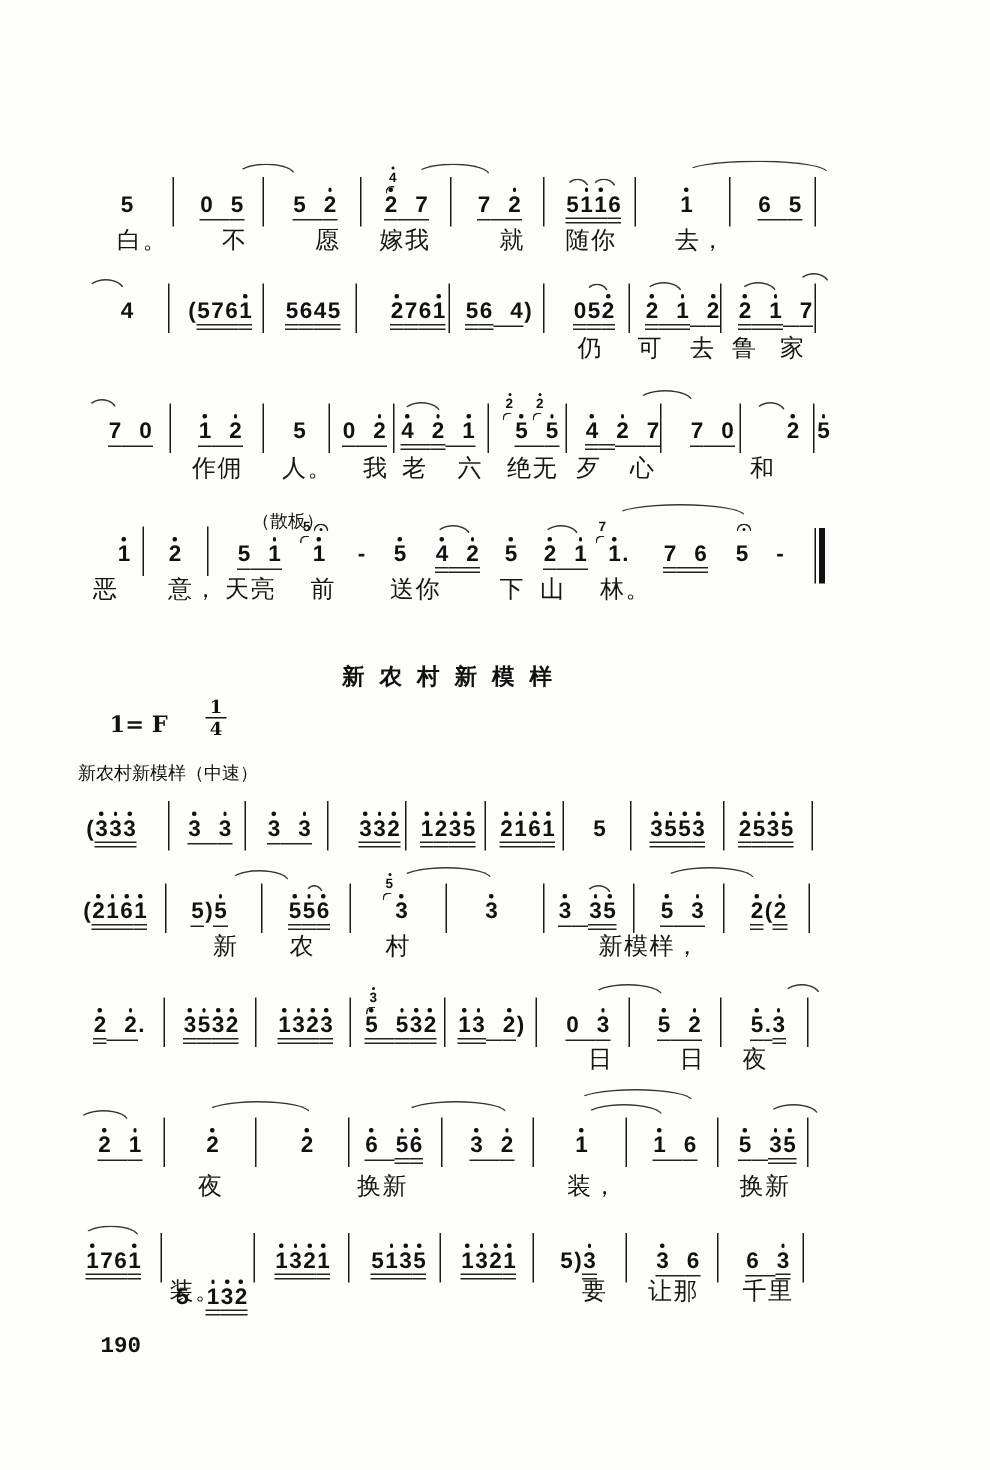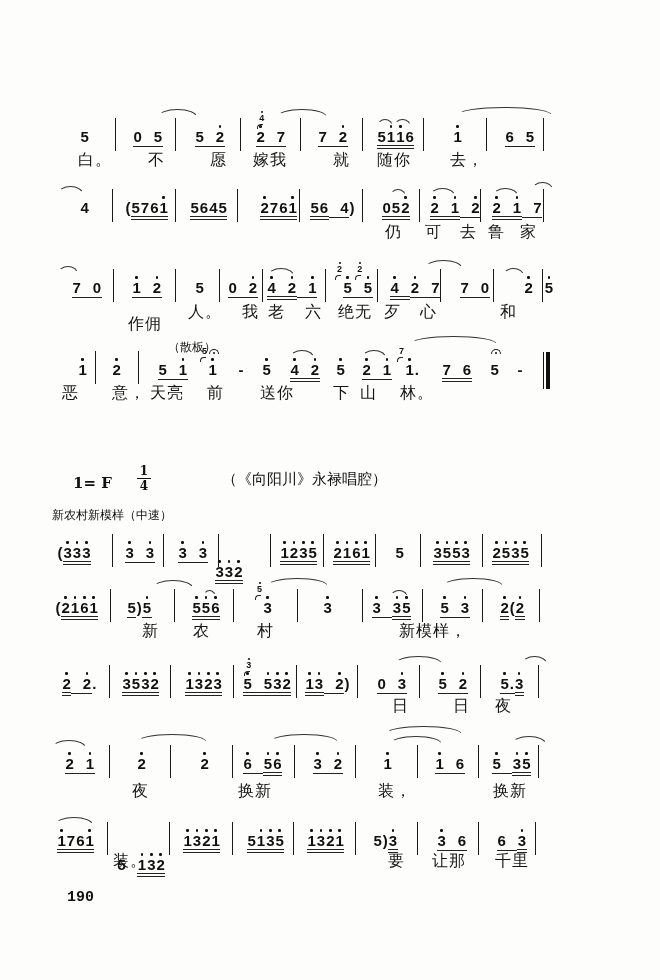--- a/index.html
+++ b/index.html
@@ -93,27 +93,27 @@
   }
   .pagenum {
     position:absolute; left:67px; top:889px;
     font-family:"Liberation Mono", monospace; font-weight:bold; font-size:15px;
   }
 </style>
 </head>
 <body>
 
 <div id="score">
+  <div class="title">新农村新模样</div>
   <div class="keysig">1= F</div>
   <div class="timesig">
     <div>1</div>
     <div class="line"></div>
     <div>4</div>
   </div>
-  <div class="source">（《向阳川》永禄唱腔）</div>
   <div class="tempo">新农村新模样（中速）</div>
   <div class="pagenum">190</div>
 <div class="sys" style="top: 129px;">
       <div class="bar" style="left: 115px; top: -11px; height: 33px;"></div>
       <div class="bar" style="left: 175px; top: -11px; height: 33px;"></div>
       <div class="bar" style="left: 240px; top: -11px; height: 33px;"></div>
       <div class="bar" style="left: 300px; top: -11px; height: 33px;"></div>
       <div class="bar" style="left: 362px; top: -11px; height: 33px;"></div>
       <div class="bar" style="left: 423px; top: -11px; height: 33px;"></div>
       <div class="bar" style="left: 486px; top: -11px; height: 33px;"></div>
@@ -183,21 +183,21 @@
       <div class="slur" style="left: 503px; width: 21px; top: -12px;"></div>
       <div class="grp" style="left: 72px;"><span class="c u1"><span class="t">7</span></span><span class="c sp u1"><span class="t"> </span></span><span class="c u1"><span class="t">0</span></span></div>
       <div class="grp" style="left: 132px;"><span class="c hi u1"><span class="t">1</span></span><span class="c sp u1"><span class="t"> </span></span><span class="c hi u1"><span class="t">2</span></span></div>
       <div class="grp" style="left: 195px;"><span class="c"><span class="t">5</span></span></div>
       <div class="grp" style="left: 228px;"><span class="c u1"><span class="t">0</span></span><span class="c sp u1"><span class="t"> </span></span><span class="c hi u1"><span class="t">2</span></span></div>
       <div class="grp" style="left: 267px;"><span class="c hi u2"><span class="t">4</span></span><span class="c sp u2"><span class="t"> </span></span><span class="c hi u2"><span class="t">2</span></span><span class="c sp u1"><span class="t"> </span></span><span class="c hi u1"><span class="t">1</span></span></div>
       <div class="grp" style="left: 343px;"><span class="c hi u1"><span class="t">5</span><span class="grace hi">2</span></span><span class="c sp u1"><span class="t"> </span></span><span class="c hi u1"><span class="t">5</span><span class="grace hi">2</span></span></div>
       <div class="grp" style="left: 390px;"><span class="c hi u2"><span class="t">4</span></span><span class="c sp u2"><span class="t"> </span></span><span class="c hi u1"><span class="t">2</span></span><span class="c sp u1"><span class="t"> </span></span><span class="c u1"><span class="t">7</span></span></div>
       <div class="grp" style="left: 460px;"><span class="c u1"><span class="t">7</span></span><span class="c sp u1"><span class="t"> </span></span><span class="c u1"><span class="t">0</span></span></div>
       <div class="grp" style="left: 524px;"><span class="c hi"><span class="t">2</span></span><span class="c sp"><span class="t"> </span></span><span class="c hi"><span class="t">5</span></span></div>
-      <div class="lyr" style="left: 128px; top: 23px; margin-top: 12px;">作佣</div>
+      <div class="lyr" style="left: 128px; top: 23px;">作佣</div>
       <div class="lyr" style="left: 188px; top: 23px;">人。</div>
       <div class="lyr" style="left: 242px; top: 23px;">我</div>
       <div class="lyr" style="left: 268px; top: 23px;">老</div>
       <div class="lyr" style="left: 305px; top: 23px;">六</div>
       <div class="lyr" style="left: 338px; top: 23px;">绝无</div>
       <div class="lyr" style="left: 384px; top: 23px;">歹</div>
       <div class="lyr" style="left: 420px; top: 23px;">心</div>
       <div class="lyr" style="left: 500px; top: 23px;">和</div>
     </div>
     <div class="sys" style="top: 362px;">
@@ -237,21 +237,21 @@
       <div class="bar" style="left: 218px; top: -11px; height: 33px;"></div>
       <div class="bar" style="left: 270px; top: -11px; height: 33px;"></div>
       <div class="bar" style="left: 323px; top: -11px; height: 33px;"></div>
       <div class="bar" style="left: 375px; top: -11px; height: 33px;"></div>
       <div class="bar" style="left: 420px; top: -11px; height: 33px;"></div>
       <div class="bar" style="left: 482px; top: -11px; height: 33px;"></div>
       <div class="bar" style="left: 541px; top: -11px; height: 33px;"></div>
       <div class="grp" style="left: 57px;"><span class="c"><span class="t">(</span></span><span class="c hi u2"><span class="t">3</span></span><span class="c hi u2"><span class="t">3</span></span><span class="c hi u2"><span class="t">3</span></span></div>
       <div class="grp" style="left: 125px;"><span class="c hi u1"><span class="t">3</span></span><span class="c sp u1"><span class="t"> </span></span><span class="c hi u1"><span class="t">3</span></span></div>
       <div class="grp" style="left: 178px;"><span class="c hi u1"><span class="t">3</span></span><span class="c sp u1"><span class="t"> </span></span><span class="c hi u1"><span class="t">3</span></span></div>
-      <div class="grp" style="left: 215px; margin-top: 19px;"><span class="c hi u2"><span class="t">3</span></span><span class="c hi u2"><span class="t">3</span></span><span class="c hi u2"><span class="t">2</span></span></div>
+      <div class="grp" style="left: 239px;"><span class="c hi u2"><span class="t">3</span></span><span class="c hi u2"><span class="t">3</span></span><span class="c hi u2"><span class="t">2</span></span></div>
       <div class="grp" style="left: 280px;"><span class="c hi u2"><span class="t">1</span></span><span class="c hi u2"><span class="t">2</span></span><span class="c hi u2"><span class="t">3</span></span><span class="c hi u2"><span class="t">5</span></span></div>
       <div class="grp" style="left: 333px;"><span class="c hi u2"><span class="t">2</span></span><span class="c hi u2"><span class="t">1</span></span><span class="c hi u2"><span class="t">6</span></span><span class="c hi u2"><span class="t">1</span></span></div>
       <div class="grp" style="left: 395px;"><span class="c"><span class="t">5</span></span></div>
       <div class="grp" style="left: 433px;"><span class="c hi u2"><span class="t">3</span></span><span class="c hi u2"><span class="t">5</span></span><span class="c hi u2"><span class="t">5</span></span><span class="c hi u2"><span class="t">3</span></span></div>
       <div class="grp" style="left: 492px;"><span class="c hi u2"><span class="t">2</span></span><span class="c hi u2"><span class="t">5</span></span><span class="c hi u2"><span class="t">3</span></span><span class="c hi u2"><span class="t">5</span></span></div>
     </div>
     <div class="sys" style="top: 600px;">
       <div class="bar" style="left: 110px; top: -11px; height: 33px;"></div>
       <div class="bar" style="left: 174px; top: -11px; height: 33px;"></div>
       <div class="bar" style="left: 233px; top: -11px; height: 33px;"></div>

